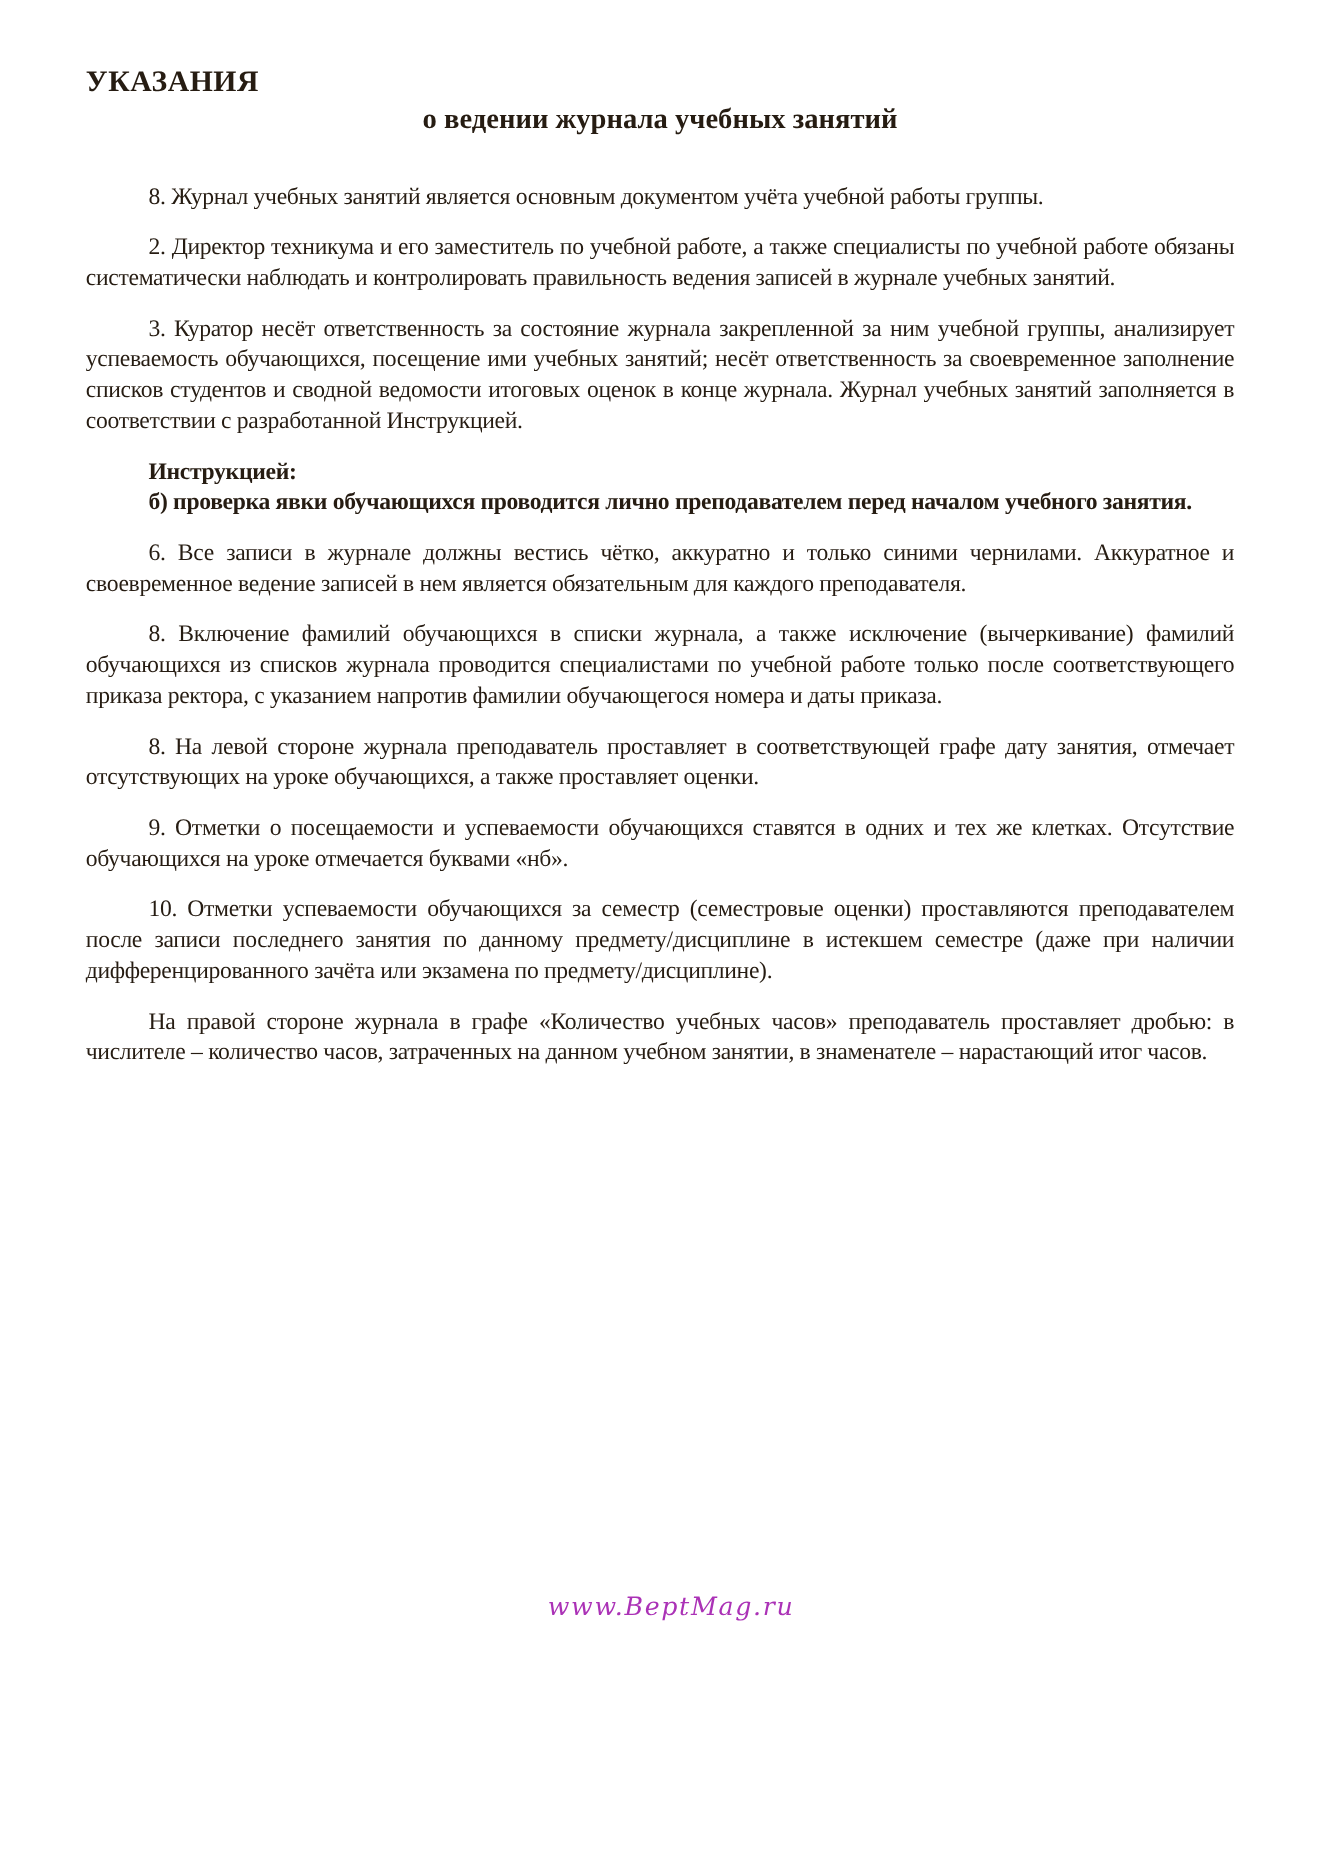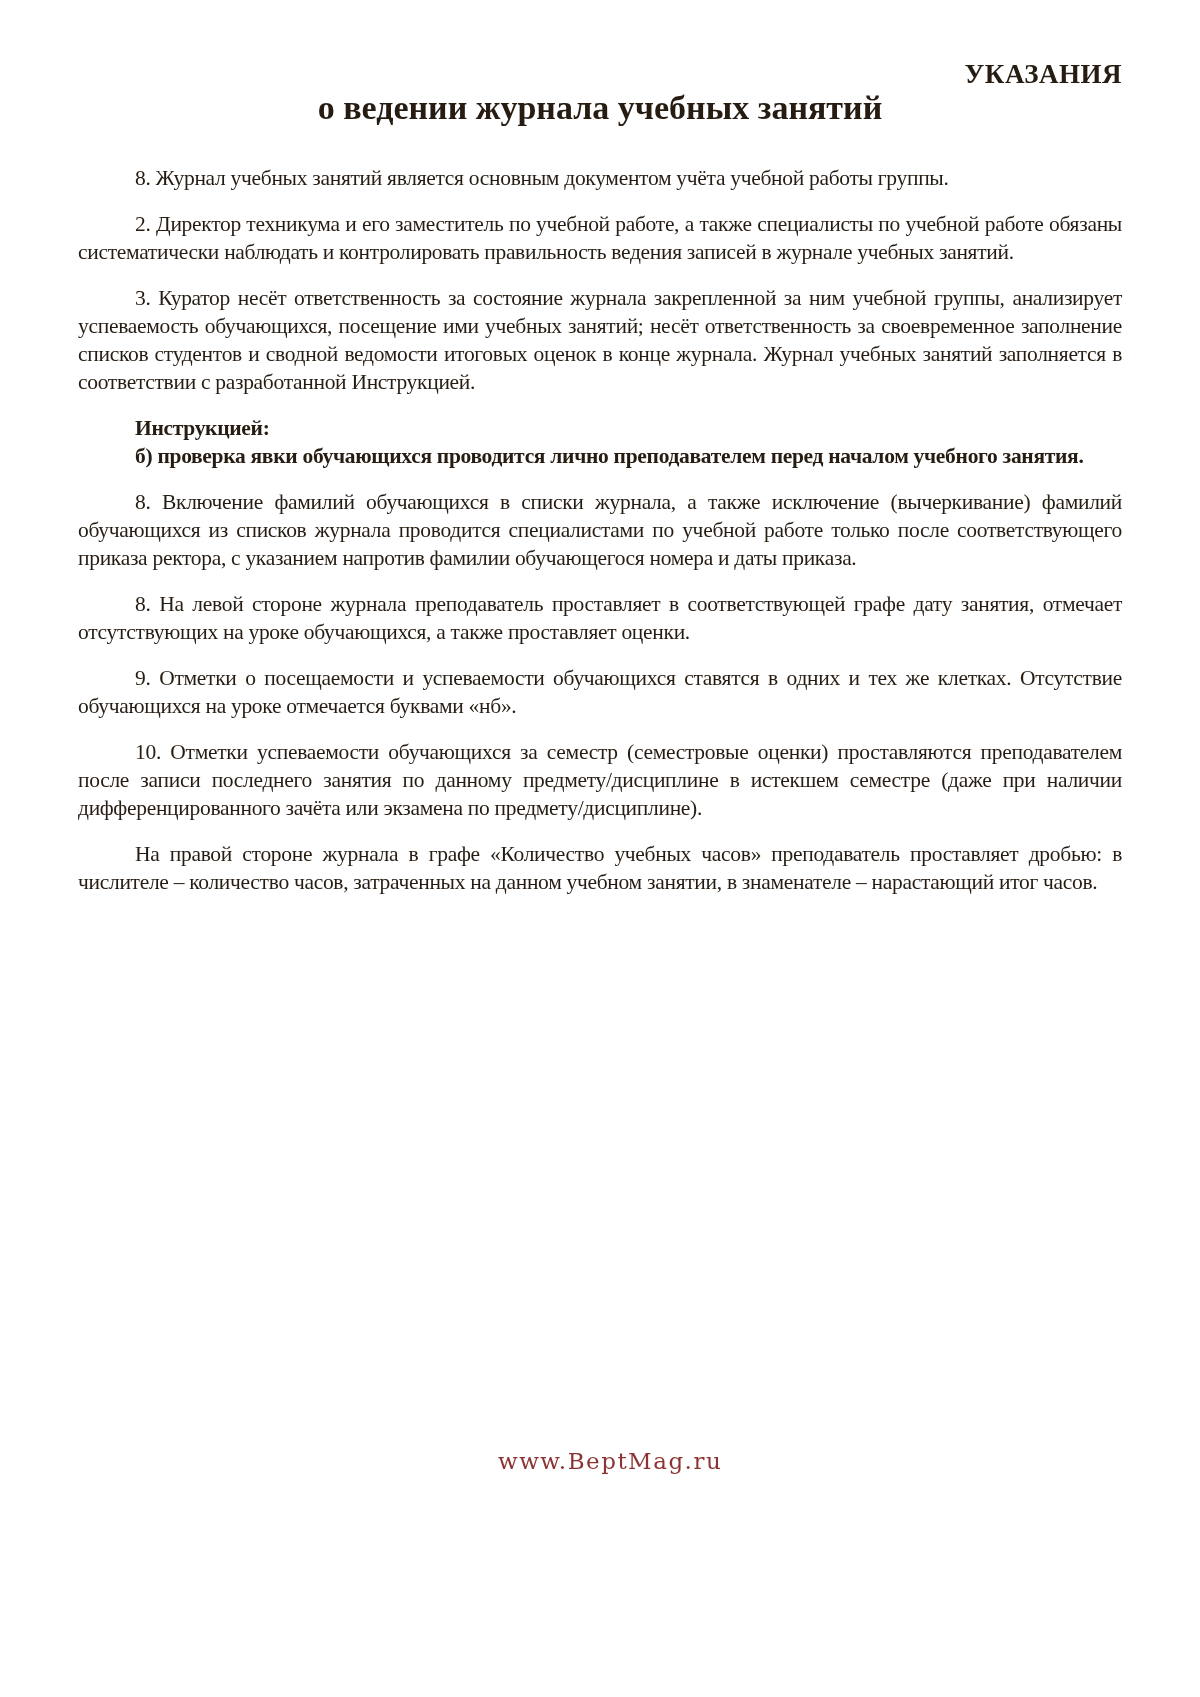--- a/index.html
+++ b/index.html
@@ -12,32 +12,32 @@
     width: 1200px;
     height: 1697px;
     box-sizing: border-box;
     background: #ffffff;
     padding: 58px 78px 0 78px;
     font-family: "Liberation Serif", "DejaVu Serif", serif;
     color: #261c12;
     overflow: hidden;
   }
   .doc-title {
-    text-align: right;
+    text-align: left;
     font-weight: bold;
     font-size: 27px;
     line-height: 33px;
     letter-spacing: 0.5px;
     position: relative;
     z-index: 1;
   }
   .doc-subtitle {
     text-align: center;
     font-weight: bold;
-    font-size: 34px;
+    font-size: 26px;
     line-height: 33px;
     margin-bottom: 40px;
     position: relative;
     z-index: 1;
   }
   .para {
     font-size: 21.5px;
     line-height: 28px;
     text-align: justify;
     text-indent: 57px;
@@ -51,41 +51,43 @@
   }
   .para.no-gap {
     margin-bottom: 0;
   }
   .watermark {
     position: absolute;
     left: 498px;
     top: 1448px;
     z-index: 0;
     font-family: "DejaVu Serif", serif;
+    font-style: italic;
     font-size: 23px;
     letter-spacing: 1.5px;
-    color: #7f1d1d;
+    color: #a21caf;
     opacity: 0.9;
     white-space: nowrap;
   }
 </style>
 </head>
 <body>
 
 <div class="page">
   <div class="watermark">www.BeptMag.ru</div>
 
   <div class="doc-title">УКАЗАНИЯ</div>
   <div class="doc-subtitle">о ведении журнала учебных занятий</div>
 
   <p class="para">8. Журнал учебных занятий является основным документом учёта учебной работы группы.</p>
   <p class="para">2. Директор техникума и его заместитель по учебной работе, а также специалисты по учебной работе обязаны систематически наблюдать и контролировать правильность ведения записей в журнале учебных занятий.</p>
   <p class="para">3. Куратор несёт ответственность за состояние журнала закрепленной за ним учебной группы, анализирует успеваемость обучающихся, посещение ими учебных занятий; несёт ответственность за своевременное заполнение списков студентов и сводной ведомости итоговых оценок в конце журнала. Журнал учебных занятий заполняется в соответствии с разработанной Инструкцией.</p>
 
   <p class="para bold no-gap">Инструкцией:</p>
   <p class="para bold">б) проверка явки обучающихся проводится лично преподавателем перед началом учебного занятия.</p>
 
+  <p class="para">6. Все записи в журнале должны вестись чётко, аккуратно и только синими чернилами. Аккуратное и своевременное ведение записей в нем является обязательным для каждого преподавателя.</p>
   <p class="para">8. Включение фамилий обучающихся в списки журнала, а также исключение (вычеркивание) фамилий обучающихся из списков журнала проводится специалистами по учебной работе только после соответствующего приказа ректора, с указанием напротив фамилии обучающегося номера и даты приказа.</p>
   <p class="para">8. На левой стороне журнала преподаватель проставляет в соответствующей графе дату занятия, отмечает отсутствующих на уроке обучающихся, а также проставляет оценки.</p>
   <p class="para">9. Отметки о посещаемости и успеваемости обучающихся ставятся в одних и тех же клетках. Отсутствие обучающихся на уроке отмечается буквами «нб».</p>
   <p class="para">10. Отметки успеваемости обучающихся за семестр (семестровые оценки) проставляются преподавателем после записи последнего занятия по данному предмету/дисциплине в истекшем семестре (даже при наличии дифференцированного зачёта или экзамена по предмету/дисциплине).</p>
   <p class="para">На правой стороне журнала в графе «Количество учебных часов» преподаватель проставляет дробью: в числителе – количество часов, затраченных на данном учебном занятии, в знаменателе – нарастающий итог часов.</p>
 </div>
 
 </body></html>

